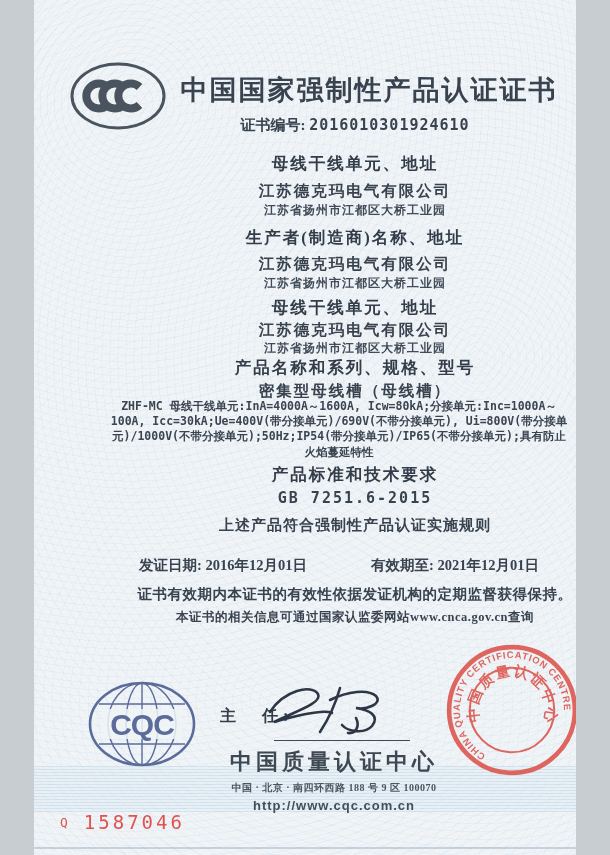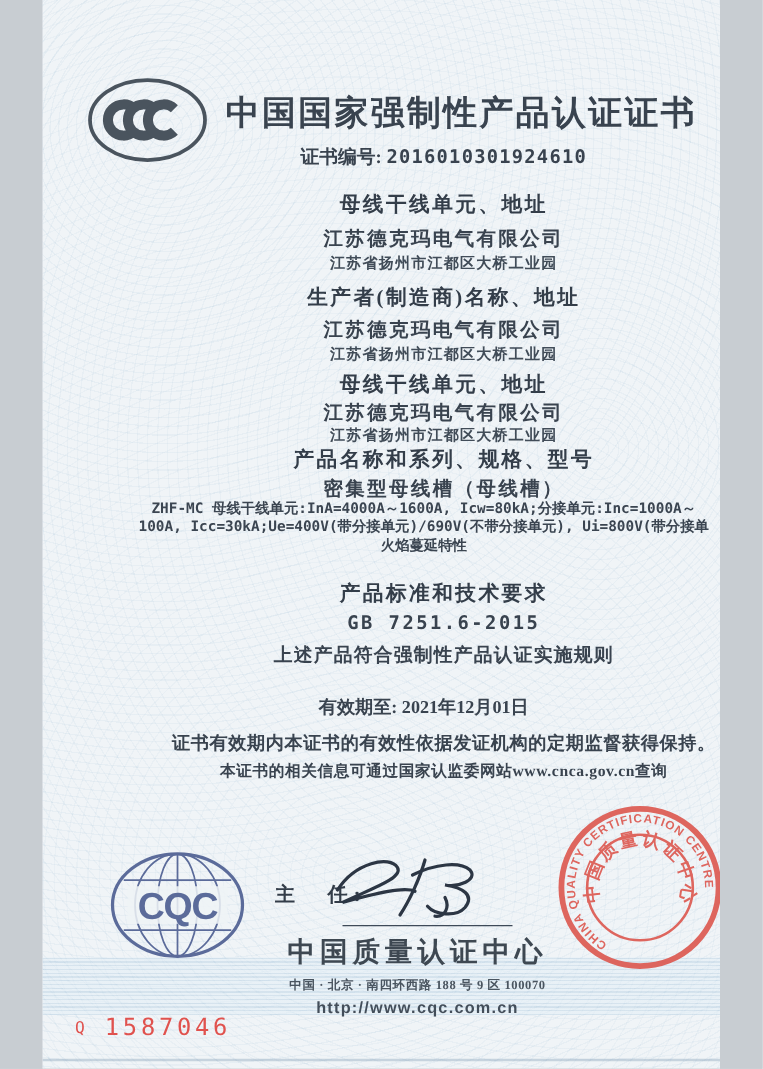--- a/index.html
+++ b/index.html
@@ -75,29 +75,34 @@
 
   <div class="c sec-h" style="top:297px;">母线干线单元、地址</div>
   <div class="c company" style="top:320px;">江苏德克玛电气有限公司</div>
   <div class="c addr" style="top:340px;">江苏省扬州市江都区大桥工业园</div>
 
   <div class="c sec-h" style="top:357px;">产品名称和系列、规格、型号</div>
   <div class="c company" style="top:381px;">密集型母线槽（母线槽）</div>
   <div class="abs spec" style="left:40px;top:399px;width:530px;text-align:center;">
     <div>ZHF-MC 母线干线单元:InA=4000A～1600A, Icw=80kA;分接单元:Inc=1000A～</div>
     <div>100A, Icc=30kA;Ue=400V(带分接单元)/690V(不带分接单元), Ui=800V(带分接单</div>
+    <div>元)/1000V(不带分接单元);50Hz;IP54(带分接单元)/IP65(不带分接单元);具有防止</div>
     <div>火焰蔓延特性</div>
   </div>
 
   <div class="c sec-h" style="top:464px;">产品标准和技术要求</div>
   <div class="c std-val" style="top:489px;">GB 7251.6-2015</div>
 
   <div class="c stmt" style="top:516px;">上述产品符合强制性产品认证实施规则</div>
 
   <div class="dates">
+    <span>
+      <span>发证日期:</span>
+      <span>2016年12月01日</span>
+    </span>
     <span>
       <span>有效期至:</span>
       <span>2021年12月01日</span>
     </span>
   </div>
 
   <div class="c note2" style="top:609px;">本证书的相关信息可通过国家认监委网站www.cnca.gov.cn查询</div>
   <div class="c note1" style="top:585px;">证书有效期内本证书的有效性依据发证机构的定期监督获得保持。</div>
 
   <div class="band"></div>

